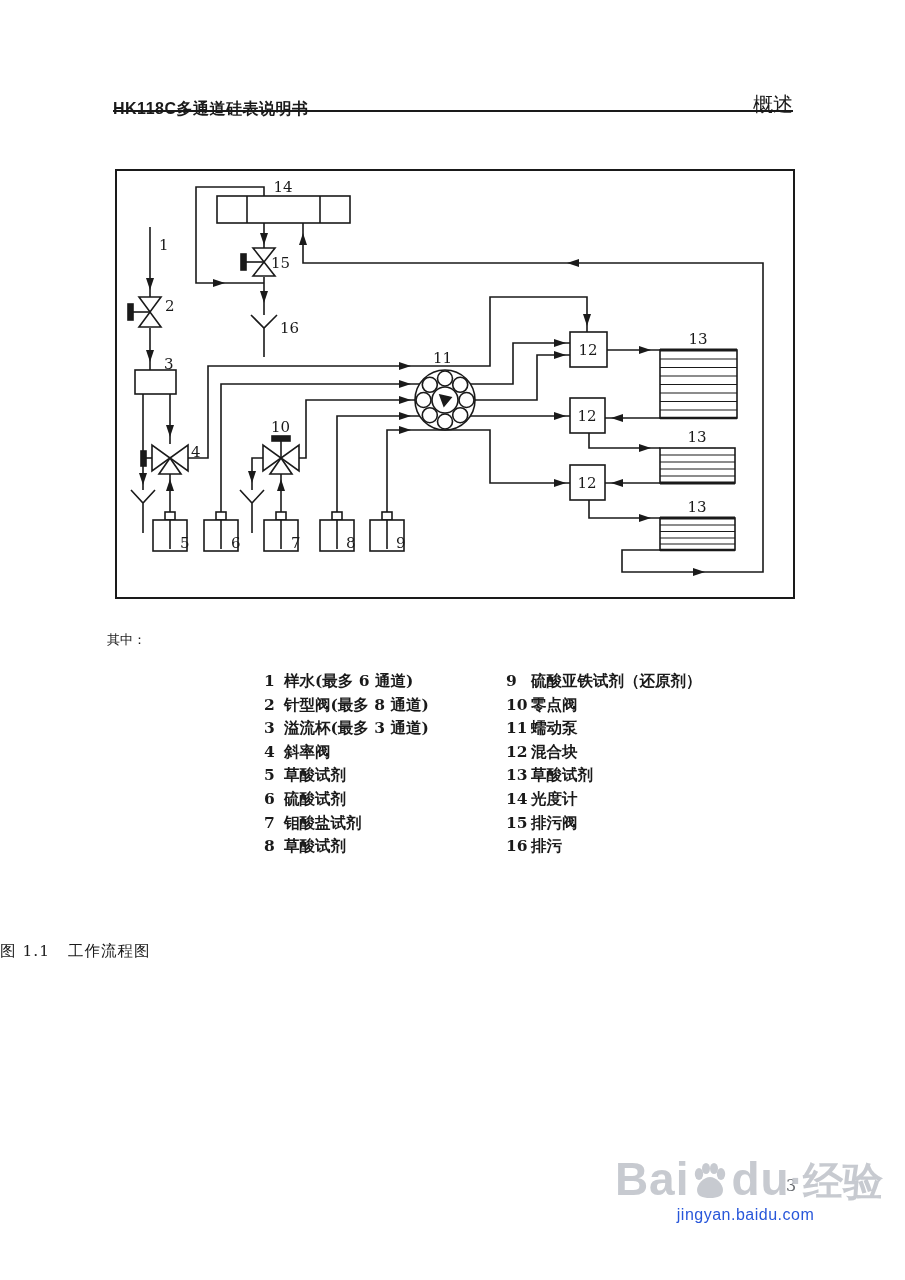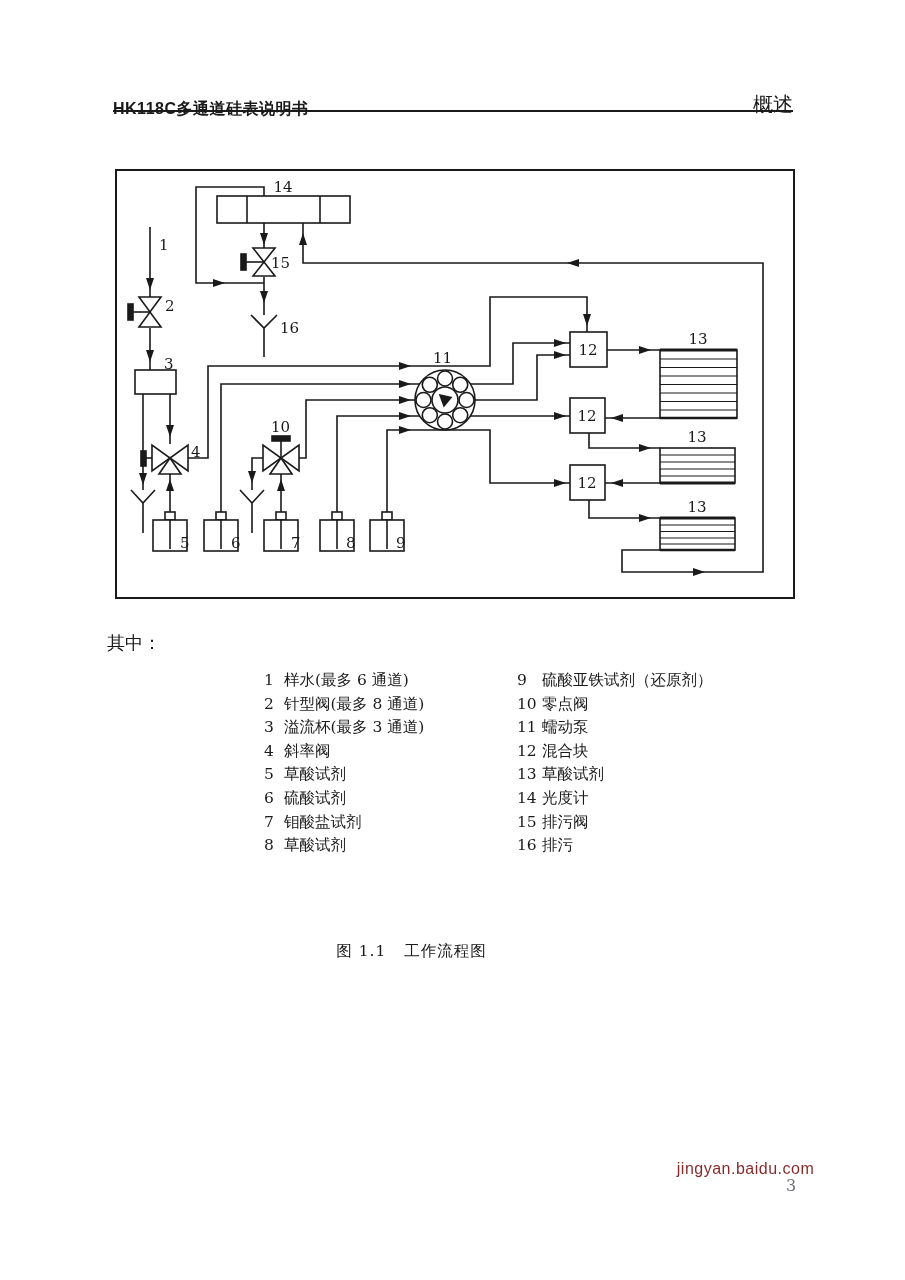--- a/index.html
+++ b/index.html
@@ -6,37 +6,37 @@
   .page{position:relative;width:905px;height:1280px;background:#ffffff;overflow:hidden;
         font-family:"DejaVu Serif", serif;color:#1a1a1a;}
   
   .hdr-title{position:absolute;left:113px;top:89px;font-size:16px;font-weight:bold;
              font-family:"Liberation Sans","DejaVu Sans",sans-serif;letter-spacing:.5px;margin-top:10px;}
   .hdr-right{position:absolute;left:753px;top:91px;font-size:20px;}
   .hdr-rule{position:absolute;left:113px;top:110px;width:680px;height:2px;background:#1a1a1a;}
   
   .diagram{position:absolute;left:115px;top:169px;width:680px;height:430px;}
   
-  .qizhong{position:absolute;left:107px;top:631px;font-size:18px;}
-  .legend-col{position:absolute;font-size:15.5px;line-height:23.6px;white-space:nowrap;}
+  .qizhong{position:absolute;left:107px;top:631px;font-size:13px;}
+  .legend-col{position:absolute;font-size:15.5px;line-height:23.6px;white-space:nowrap;font-weight:bold;}
   .legend-left{left:264px;top:669px;}
-  .legend-right{left:517px;top:669px;}
+  .legend-right{left:506px;top:669px;}
   .lnum{display:inline-block;min-width:20px;}
   .legend-right .lnum{min-width:25px;}
   
-  .caption{position:absolute;left:0;top:941px;width:823px;text-align:center;font-size:15.5px;letter-spacing:1px;}
+  .caption{position:absolute;left:0;top:941px;width:823px;font-size:15.5px;letter-spacing:1px;}
   .cap-gap{display:inline-block;width:18px;}
   
   .wm{position:absolute;left:608px;top:1156px;width:275px;color:#c5c8ce;
       font-family:"Liberation Sans","DejaVu Sans",sans-serif;}
   .wm-row{display:flex;align-items:flex-end;justify-content:flex-end;}
   .wm-latin{font-size:46px;font-weight:bold;letter-spacing:1px;line-height:1;}
   .wm-cjk{font-size:40px;font-weight:bold;line-height:1.05;}
   .wm-paw{width:40px;height:40px;margin:0 1px 1px 1px;}
-  .wm-url{text-align:center;font-size:16px;color:#7f1d1d;margin-top:4px;letter-spacing:.5px;}
+  .wm-url{text-align:center;font-size:16px;color:#1d4ed8;margin-top:4px;letter-spacing:.5px;}
   .pageno{position:absolute;left:786px;top:1176px;font-size:16px;color:#6a6d72;z-index:0;}
   .wm{z-index:1;opacity:.95;}
   svg text{font-family:"DejaVu Serif", serif;}
 </style>
 </head>
 <body>
 
 <div class="page">
 
   <div class="hdr-title">HK118C多通道硅表说明书</div>
@@ -275,16 +275,31 @@
     <div><span class="lnum">16</span><span>排污</span></div>
   </div>
 
   <div class="caption">
     <span>图 1.1</span><span class="cap-gap"></span><span>工作流程图</span>
   </div>
 
   <div class="pageno">3</div>
 
   <div class="wm">
+    <div class="wm-row">
+      <span class="wm-latin">Bai</span>
+      <svg class="wm-paw" viewBox="0 0 40 40">
+        <g fill="#c5c8ce">
+          <ellipse cx="9" cy="13" rx="4.2" ry="6"></ellipse>
+          <ellipse cx="31" cy="13" rx="4.2" ry="6"></ellipse>
+          <ellipse cx="16" cy="7.5" rx="4" ry="5.5"></ellipse>
+          <ellipse cx="24" cy="7.5" rx="4" ry="5.5"></ellipse>
+          <path d="M20,16 C26,16 33,23 33,29 C33,35 28,37 20,37 C12,37 7,35 7,29 C7,23 14,16 20,16 Z"></path>
+        </g>
+      </svg>
+      <span class="wm-latin">du</span>
+      <span class="wm-cjk">·</span>
+      <span class="wm-cjk">经验</span>
+    </div>
     <div class="wm-url">jingyan.baidu.com</div>
   </div>
 
 </div>
 
 </body></html>

